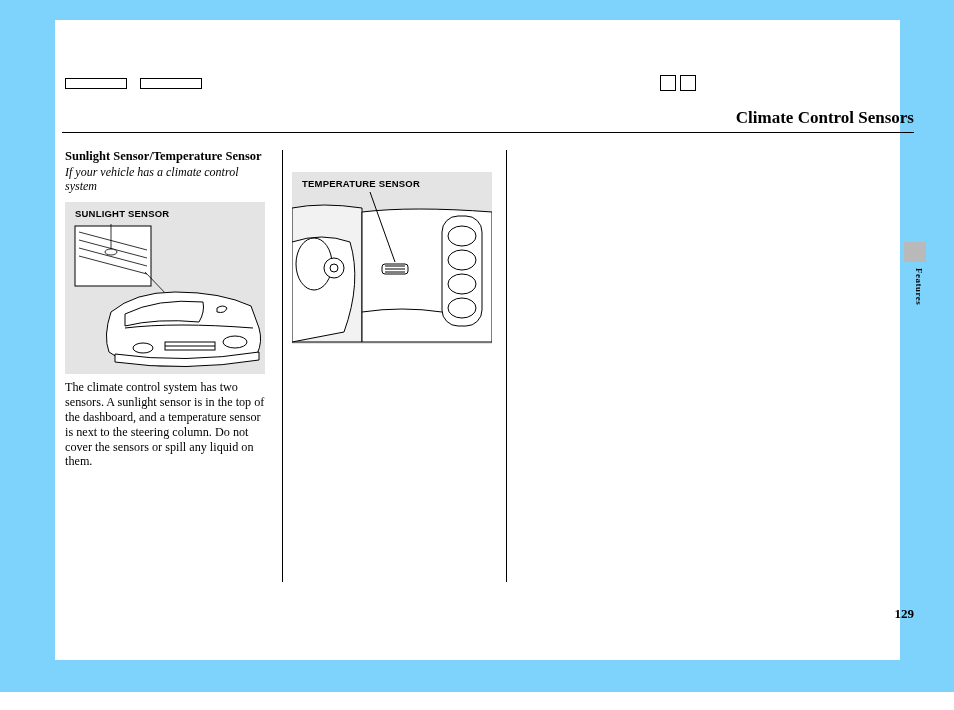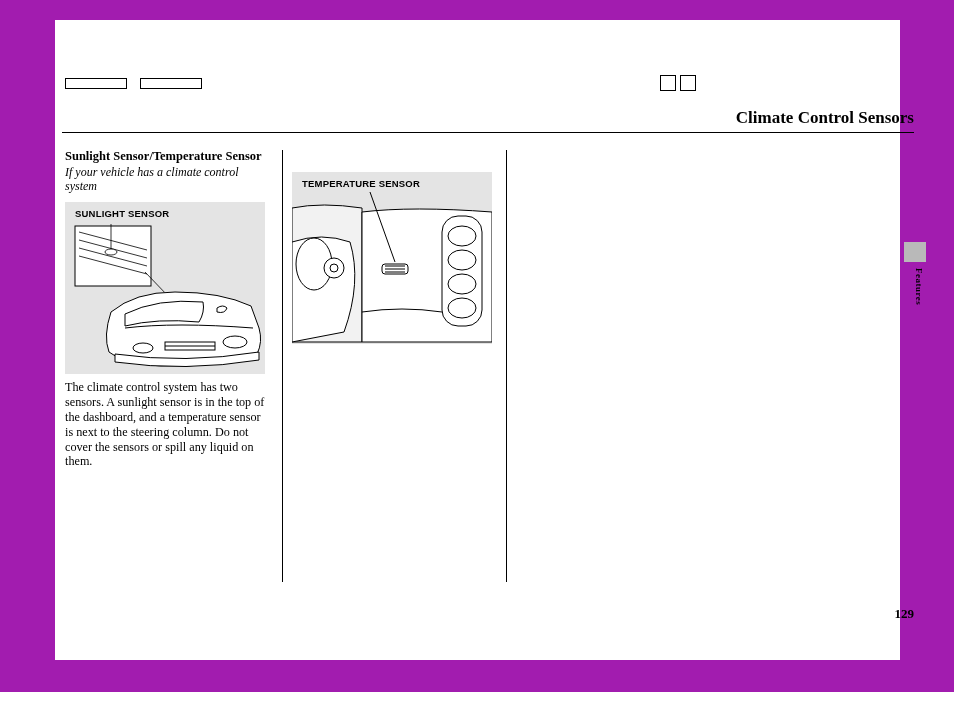--- a/index.html
+++ b/index.html
@@ -1,21 +1,21 @@
 <!DOCTYPE html>
 <html><head>
 <meta charset="utf-8">
 <style>
   * { margin: 0; padding: 0; box-sizing: border-box; }
   html, body { width: 954px; height: 710px; background: #fff; font-family: Georgia, 'Times New Roman', serif; color: #000; }
   .page {
     position: relative;
     width: 954px;
     height: 692px;
-    background: #a21caf;
+    background: #7dd3fc;
   }
   .spread {
     position: absolute;
     left: 55px; top: 20px;
     width: 845px; height: 640px;
     background: #fff;
   }
   
   .top-box {
     position: absolute;

